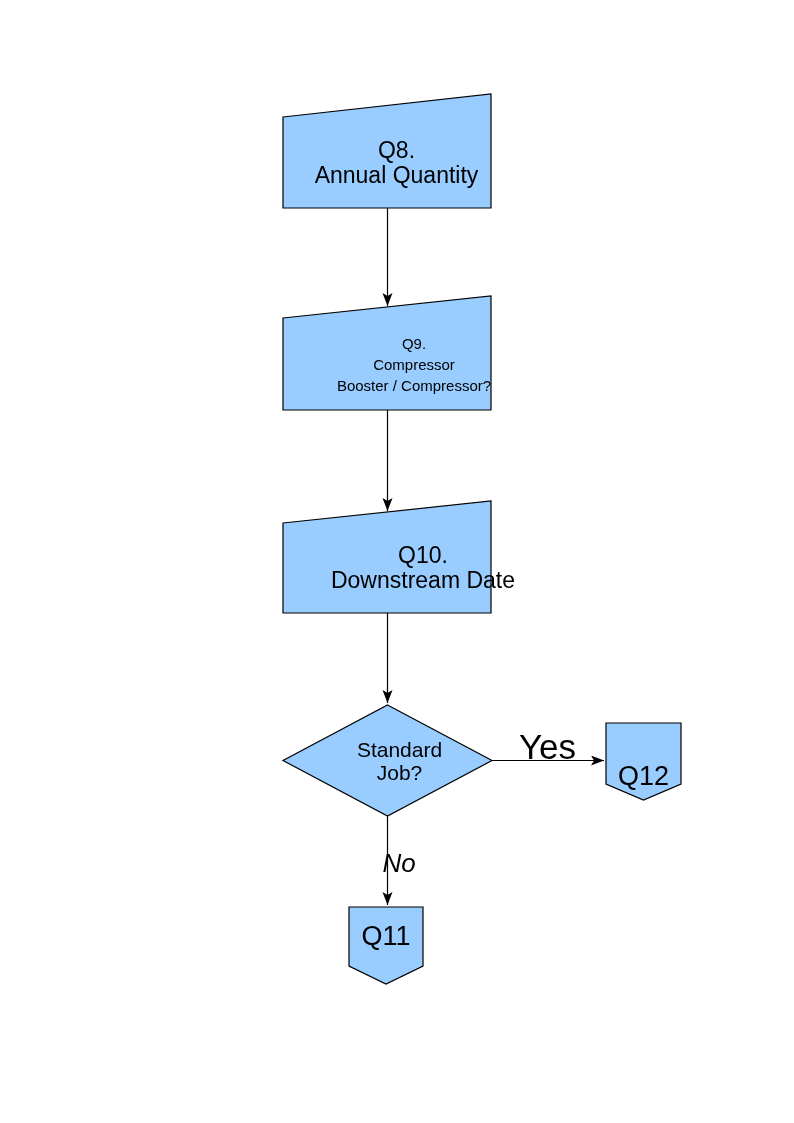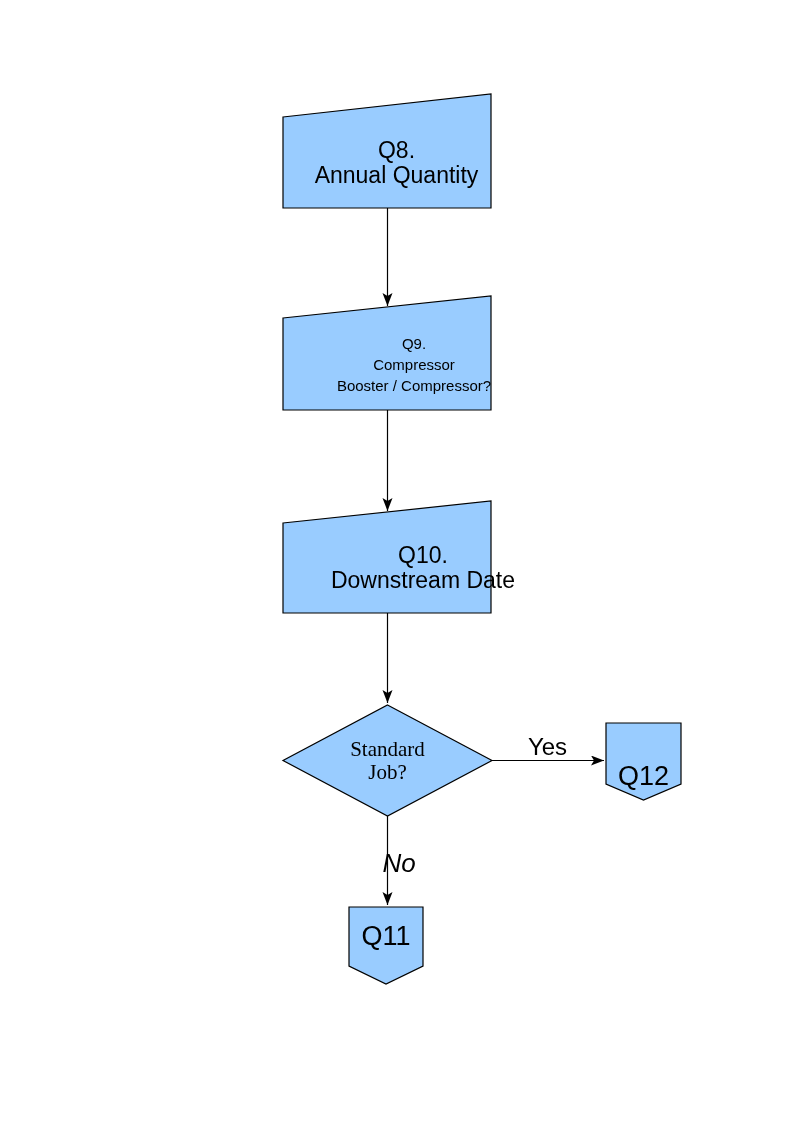--- a/index.html
+++ b/index.html
@@ -33,24 +33,24 @@
     justify-content: center;
     text-align: center;
     color: var(--text-color, #000000);
     white-space: nowrap;
   }
   .label span { display: block; }
 
   .lbl-q8   { left: 283px; top: 117px; width: 195px; height: 91px;  font-size: 23px; line-height: 25px; padding-left: 16px; }
   .lbl-q9   { left: 283px; top: 318px; width: 208px; height: 92px;  font-size: 15px; line-height: 21px; margin-left: 27px; }
   .lbl-q10  { left: 283px; top: 523px; width: 208px; height: 90px;  font-size: 23px; line-height: 25px; margin-left: 36px; }
-  .lbl-dec  { left: 283px; top: 705px; width: 209px; height: 111px; font-size: 21px; line-height: 23px; font-family: Liberation Serif, serif; }
+  .lbl-dec  { left: 295px; top: 705px; width: 209px; height: 111px; font-size: 21px; line-height: 23px; }
   .lbl-q11  { left: 349px; top: 907px; width: 74px;  height: 58px;  font-size: 27px; align-items: center; }
   .lbl-q12  { left: 606px; top: 746px; width: 75px;  height: 61px;  font-size: 27px; }
-  .lbl-yes  { left: 505px; top: 733px; width: 85px;  height: 28px;  font-size: 24px; }
+  .lbl-yes  { left: 505px; top: 733px; width: 85px;  height: 28px;  font-size: 35px; }
   .lbl-no   { left: 374px; top: 849px; width: 50px;  height: 28px;  font-size: 26px; font-style: italic; }
 </style>
 </head>
 <body>
 
 <div class="canvas">
 
   <svg width="794" height="1123" viewBox="0 0 794 1123">
     <defs>
       <marker id="arrowhead" markerUnits="userSpaceOnUse" markerWidth="16" markerHeight="12" refX="13" refY="5" orient="auto">

